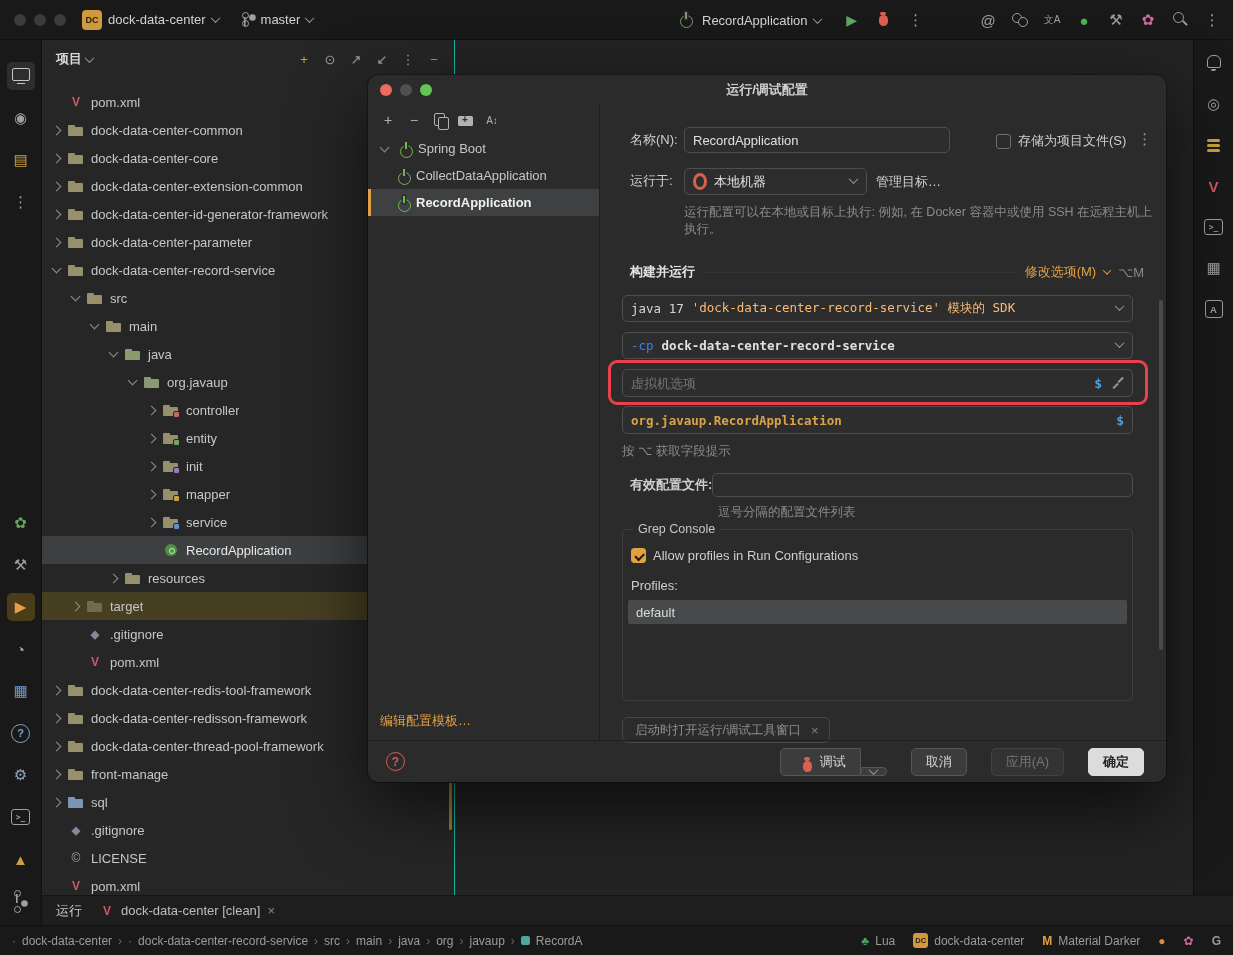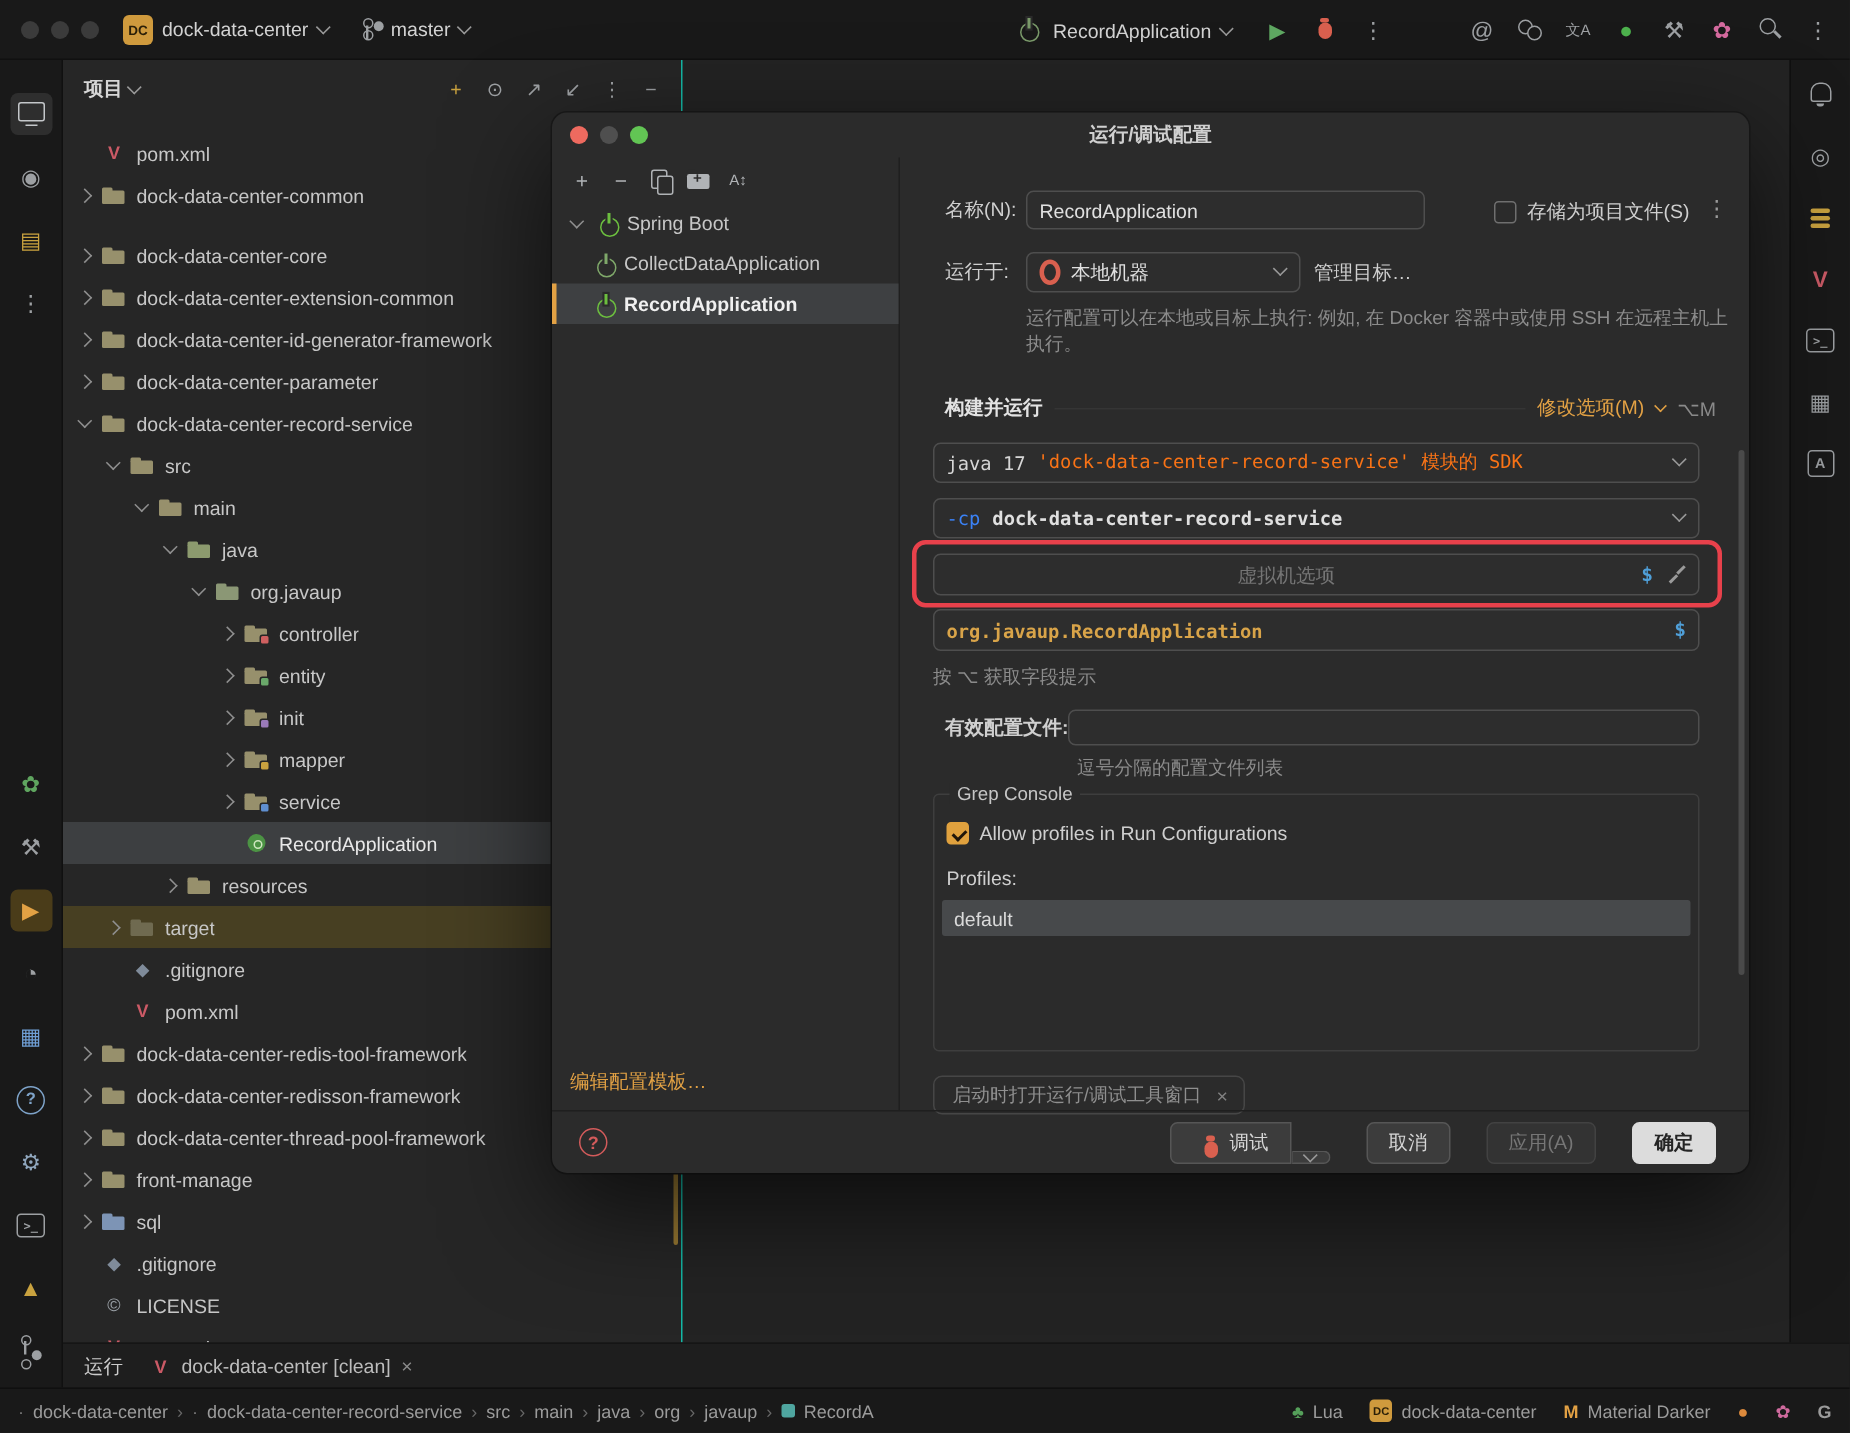--- a/index.html
+++ b/index.html
@@ -259,21 +259,21 @@
       <div class="trow" style="padding-left: 6px;">
         <span class="chev none"></span>
         <span class="fic i-maven">V</span>
         <span class="tlabel">pom.xml</span>
       </div>
       <div class="trow" style="padding-left: 6px;">
         <span class="chev"></span>
         <span class="fic i-module fold"></span>
         <span class="tlabel">dock-data-center-common</span>
       </div>
-      <div class="trow" style="padding-left: 6px; margin-top: 12px;">
+      <div class="trow" style="padding-left: 6px;">
         <span class="chev"></span>
         <span class="fic i-module fold"></span>
         <span class="tlabel">dock-data-center-core</span>
       </div>
       <div class="trow" style="padding-left: 6px;">
         <span class="chev"></span>
         <span class="fic i-module fold"></span>
         <span class="tlabel">dock-data-center-extension-common</span>
       </div>
       <div class="trow" style="padding-left: 6px;">
@@ -473,32 +473,32 @@
     <div id="f-buildrun">
       <span class="bl">构建并运行</span>
       <span class="rule"></span>
       <span class="linko">修改选项(M)</span>
       <span class="ddc"></span>
       <span style="color:#8a8a8a">⌥M</span>
     </div>
 
     <span class="fld combo" style="left:22px;top:190px;width:511px;height:27px;gap:8px">
       <span class="mono" style="color:#d6d6d6;font-size:12.5px">java 17</span>
-      <span class="mono" style="color:#f97316;font-size:12.5px;overflow:hidden;white-space:nowrap">'dock-data-center-record-service' 模块的 SDK</span>
+      <span class="mono" style="color:#fdba74;font-size:12.5px;overflow:hidden;white-space:nowrap">'dock-data-center-record-service' 模块的 SDK</span>
       <span class="ddc"></span>
     </span>
 
     <span class="fld combo" style="left:22px;top:227px;width:511px;height:27px;gap:8px">
       <span class="mono" style="color:#3b82f6;font-size:12.5px">-cp</span>
       <span class="mono" style="color:#e0e0e0;font-size:12.5px;font-weight:bold">dock-data-center-record-service</span>
       <span class="ddc"></span>
     </span>
 
     <span class="fld" style="left:22px;top:264px;width:511px;height:28px;gap:10px">
-      <input style="flex: 1 1 0%; background: transparent; border: none; outline: none; color: rgb(224, 224, 224); font-size: 13px; text-align: center;" placeholder="虚拟机选项">
+      <input style="flex: 1 1 0%; background: transparent; border: none; outline: none; color: rgb(224, 224, 224); font-size: 13px;" placeholder="虚拟机选项">
       <span class="dollar">$</span>
       <span class="expand-ic"></span>
     </span>
 
     <span class="fld" style="left:22px;top:301px;width:511px;height:28px;gap:10px">
       <span class="mono" style="flex:1;color:#d9a449;font-size:12.5px;font-weight:bold">org.javaup.RecordApplication</span>
       <span class="dollar">$</span>
     </span>
 
     <span class="hint" style="left:22px;top:338px">按 ⌥ 获取字段提示</span>

